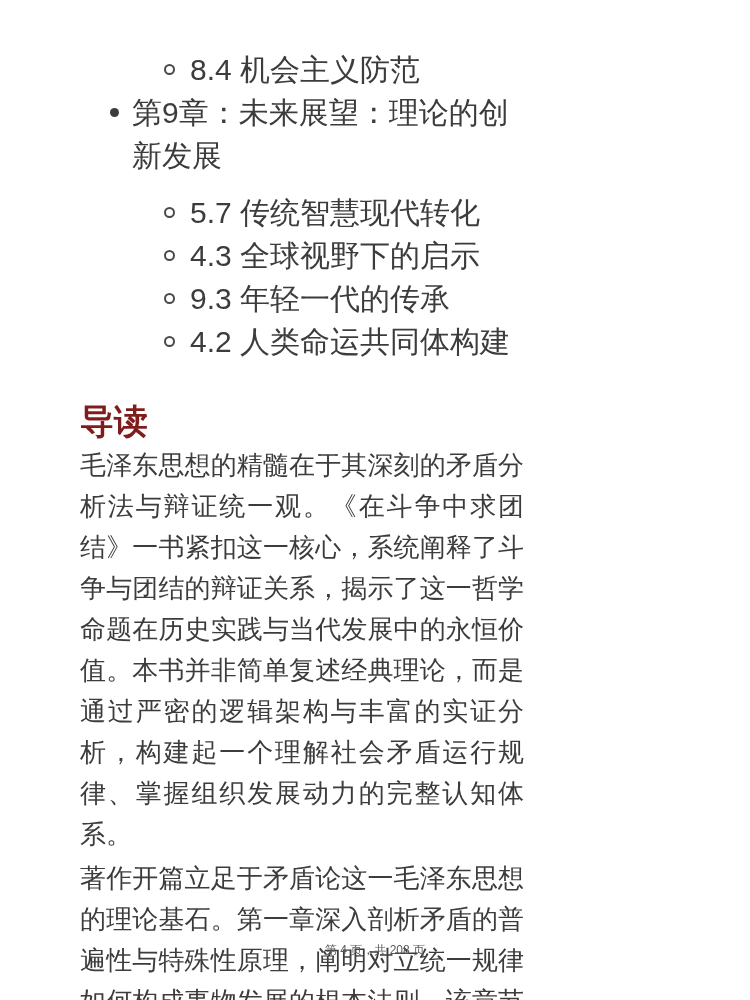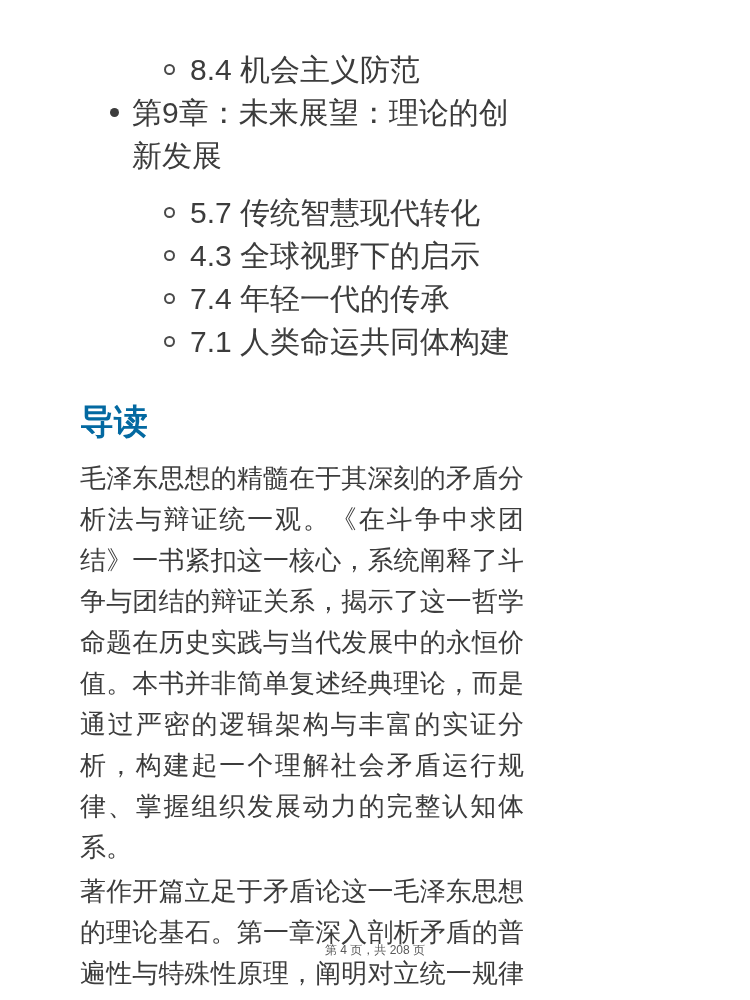--- a/index.html
+++ b/index.html
@@ -55,25 +55,25 @@
     top: 16px;
     width: 11px;
     height: 11px;
     border-radius: 50%;
     border: 2px solid #4a4a4a;
     background: transparent;
   }
 
   
   h2.section-heading {
-    margin: 38px 0 17px 0;
+    margin: 38px 0 4px 0;
     font-size: 34px;
     line-height: 40px;
     font-weight: bold;
-    color: #0369a1;
+    color: #7f1d1d;
   }
 
   
   p.body-para {
     margin: 0 0 0 0;
     font-size: 26px;
     line-height: 41px;
     color: #3c3c3c;
     text-align: justify;
     text-justify: inter-ideograph;
@@ -112,25 +112,25 @@
       <li class="lvl2">
         <span class="marker circle"></span>
         <span>5.7 传统智慧现代转化</span>
       </li>
       <li class="lvl2">
         <span class="marker circle"></span>
         <span>4.3 全球视野下的启示</span>
       </li>
       <li class="lvl2">
         <span class="marker circle"></span>
-        <span>7.4 年轻一代的传承</span>
+        <span>9.3 年轻一代的传承</span>
       </li>
       <li class="lvl2">
         <span class="marker circle"></span>
-        <span>7.1 人类命运共同体构建</span>
+        <span>4.2 人类命运共同体构建</span>
       </li>
     </ul>
 
     <h2 class="section-heading">导读</h2>
 
     <p class="body-para">毛泽东思想的精髓在于其深刻的矛盾分析法与辩证统一观。《在斗争中求团结》一书紧扣这一核心，系统阐释了斗争与团结的辩证关系，揭示了这一哲学命题在历史实践与当代发展中的永恒价值。本书并非简单复述经典理论，而是通过严密的逻辑架构与丰富的实证分析，构建起一个理解社会矛盾运行规律、掌握组织发展动力的完整认知体系。</p>
     <p class="body-para">著作开篇立足于矛盾论这一毛泽东思想的理论基石。第一章深入剖析矛盾的普遍性与特殊性原理，阐明对立统一规律如何构成事物发展的根本法则。该章节不仅解析主要矛盾与次要矛盾的辩证关系，更着重探讨矛盾转化的内在机制，为理解斗争与团</p>
 
   </div>
 

